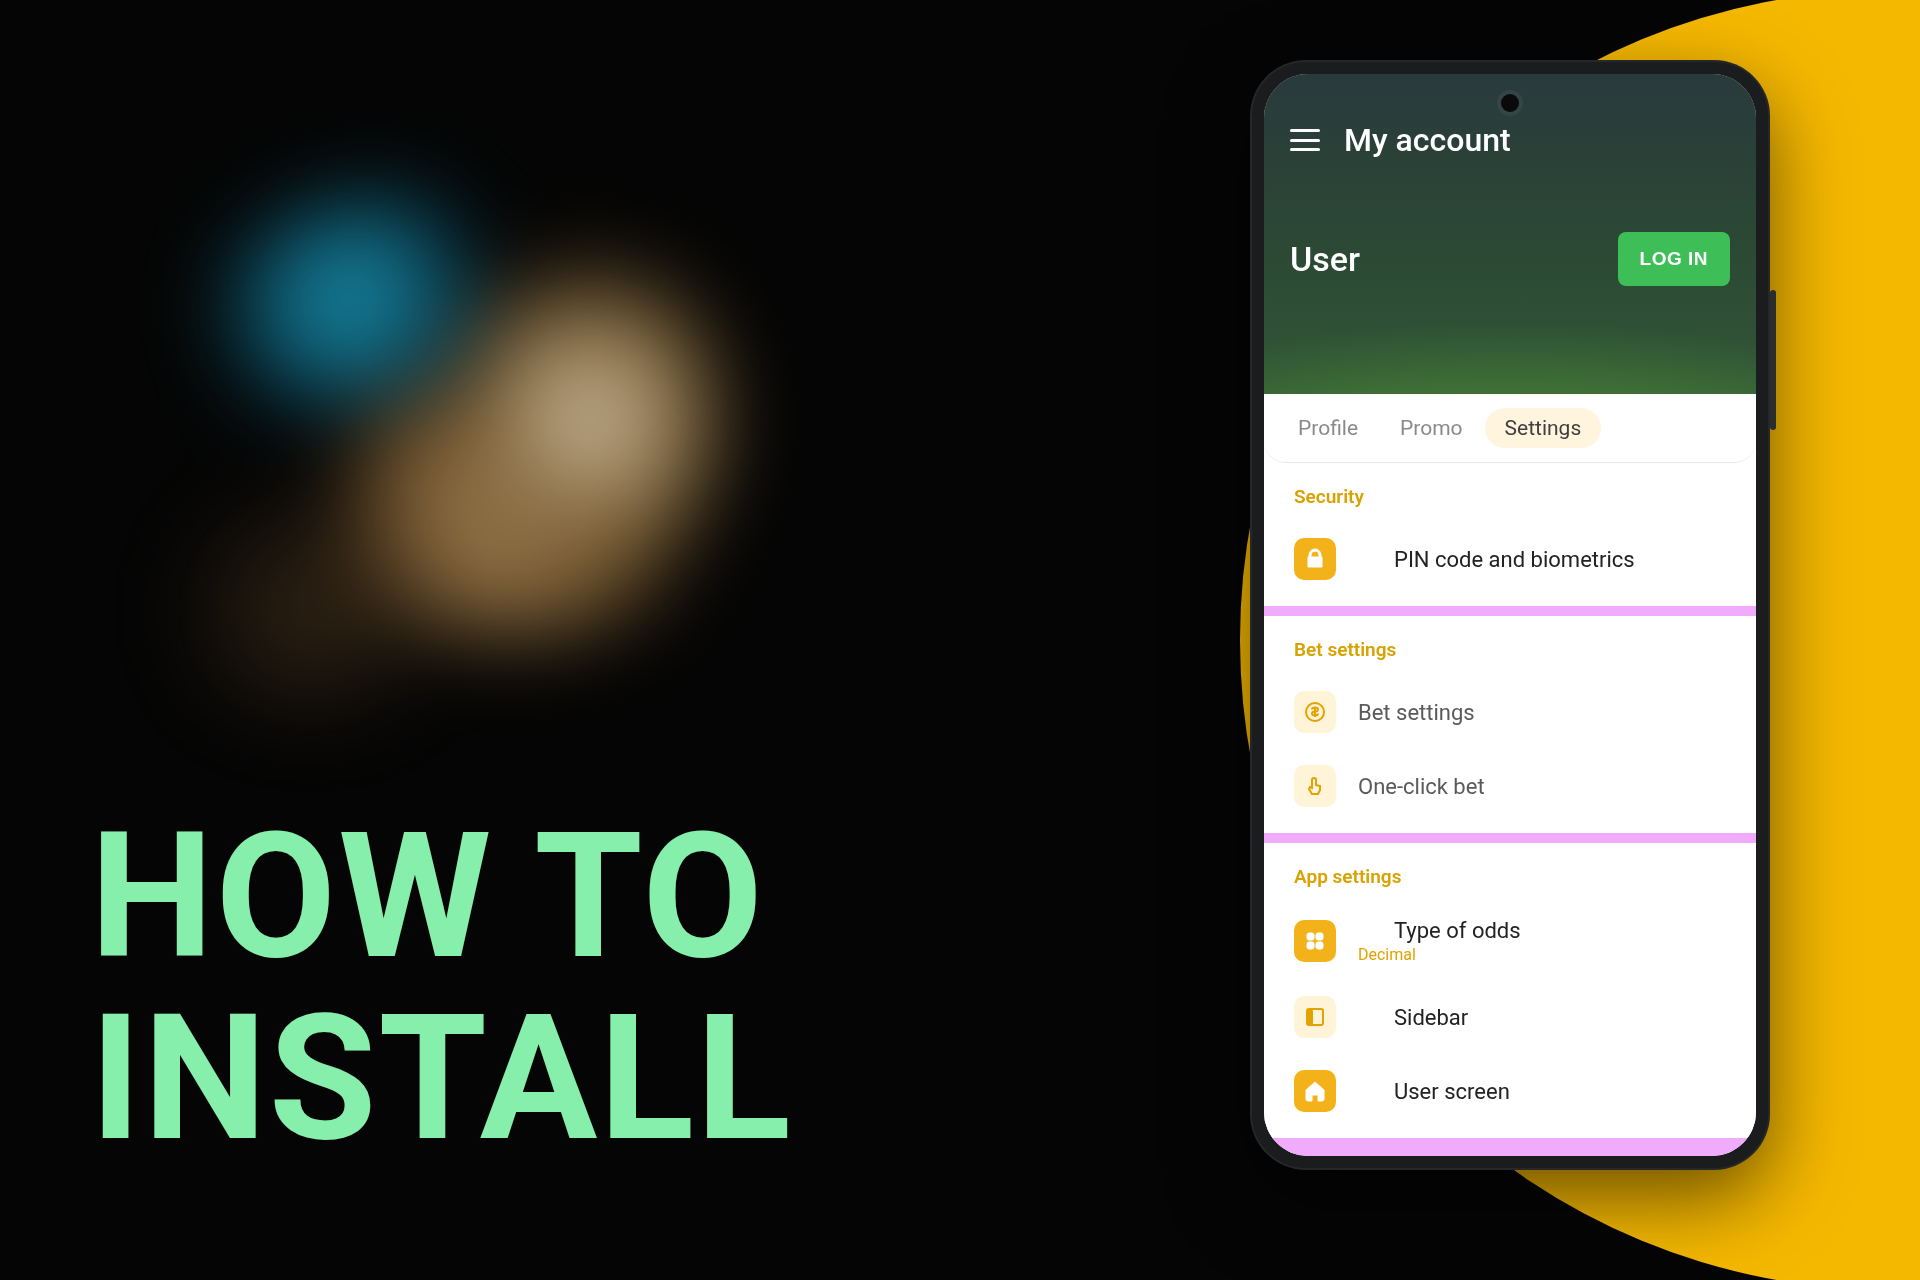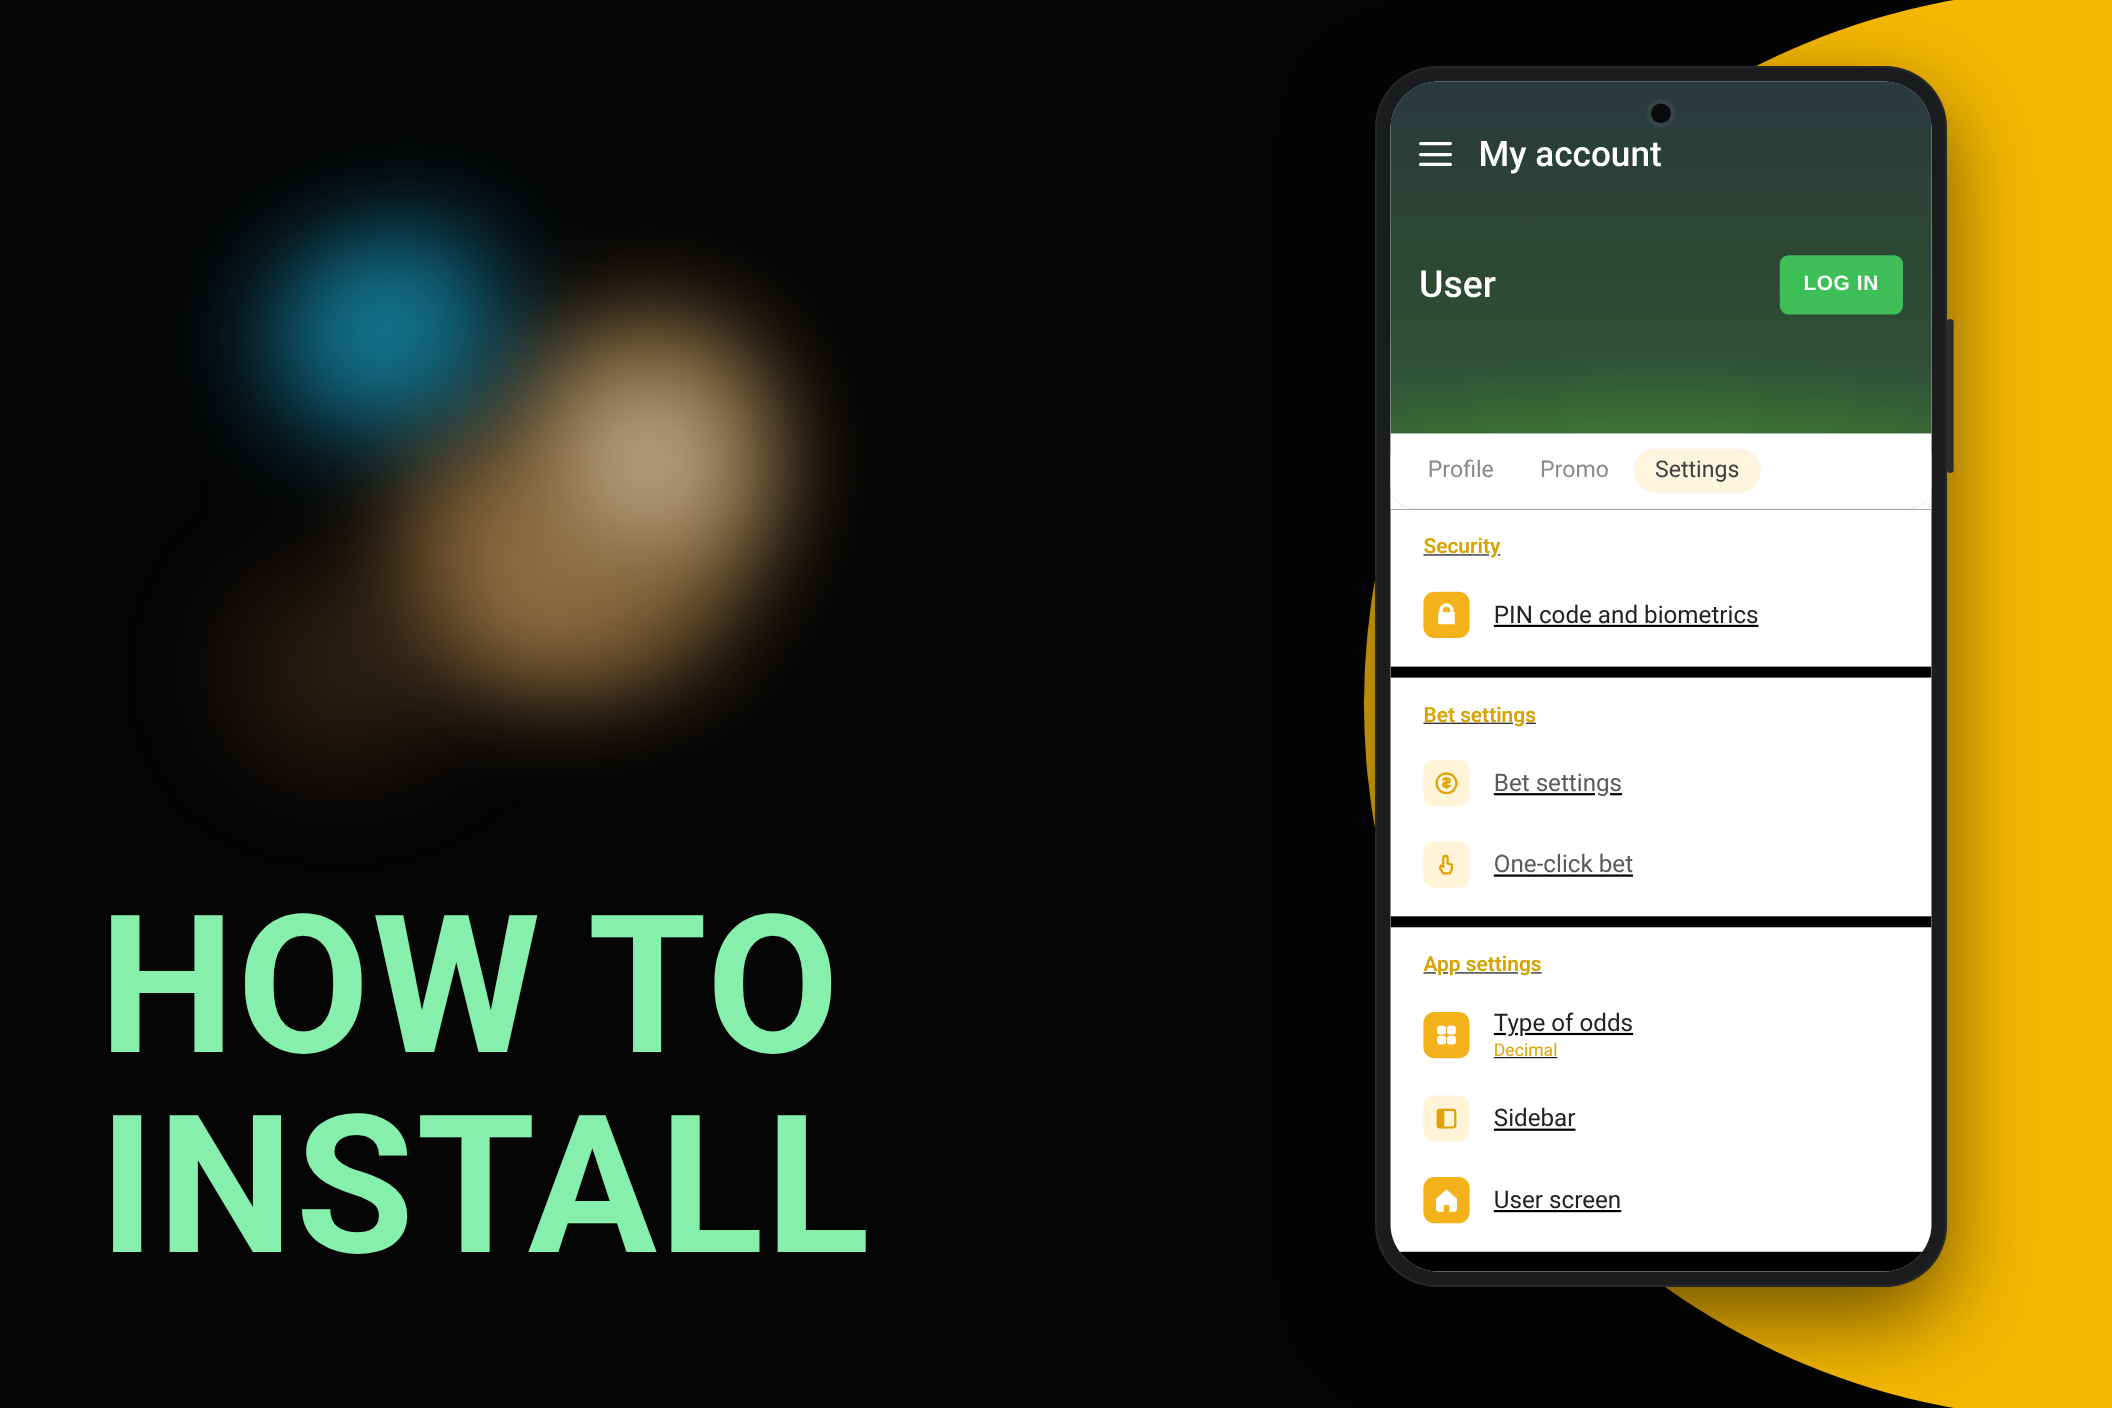--- a/index.html
+++ b/index.html
@@ -97,41 +97,41 @@
     padding: 22px 34px; border-bottom:1px solid #e8e8e8;
     flex:0 0 auto;
     border-radius:22px;
   }
   .tab{ font-size:21px; color:#8a8a8a; cursor:pointer;}
   .tab.active{
     color:#404040; background:#FFF4DD; border-radius:22px;
     padding:8px 20px; margin:-8px -20px;
   }
   
-  .content{ flex:1 1 auto; overflow:hidden; background:#000000;text-decoration:underline;}
+  .content{ flex:1 1 auto; overflow:hidden; background:#f0abfc;}
   .section{ background:#fff; margin-bottom:10px; padding: 22px 30px 10px;}
   .section-title{ color:#D8A200; font-size:19px; font-weight:600; margin-bottom:14px;}
   .row{
     display:flex; align-items:center; gap:22px;
     padding:16px 0;
   }
   .row.clickable{ cursor:pointer;}
   .ico{
     width:42px; height:42px; border-radius:10px;
     display:flex; align-items:center; justify-content:center;
     background:#FFF3D8;
   }
   .ico svg{ width:24px; height:24px; }
   .ico.solid{ background:#F3B21A;}
   .ico.solid svg{ fill:#fff; stroke:#fff;}
   .ico.outline svg{ stroke:#E2A200; fill:none;}
   .row-text{ display:flex; flex-direction:column;}
   .row-label{ font-size:22px; color:#5a5a5a;}
   .row-sub{ font-size:16px; color:#E2A200; margin-top:2px;}
-  .row.primary .row-label{ color:#222;}
+  .row.primary .row-label{ color:#222;margin-left:36px;}
 </style>
 </head>
 <body>
 
 <div class="stage">
 
   <div class="hand-glow">
     <div class="blob b1"></div>
       <div class="blob b2"></div>
       <div class="blob b3"></div>

